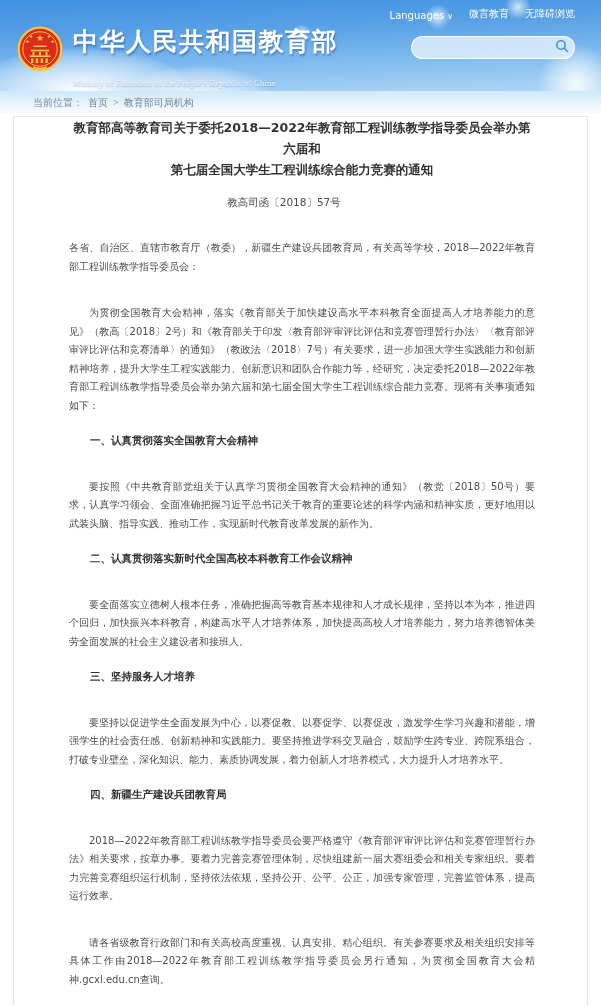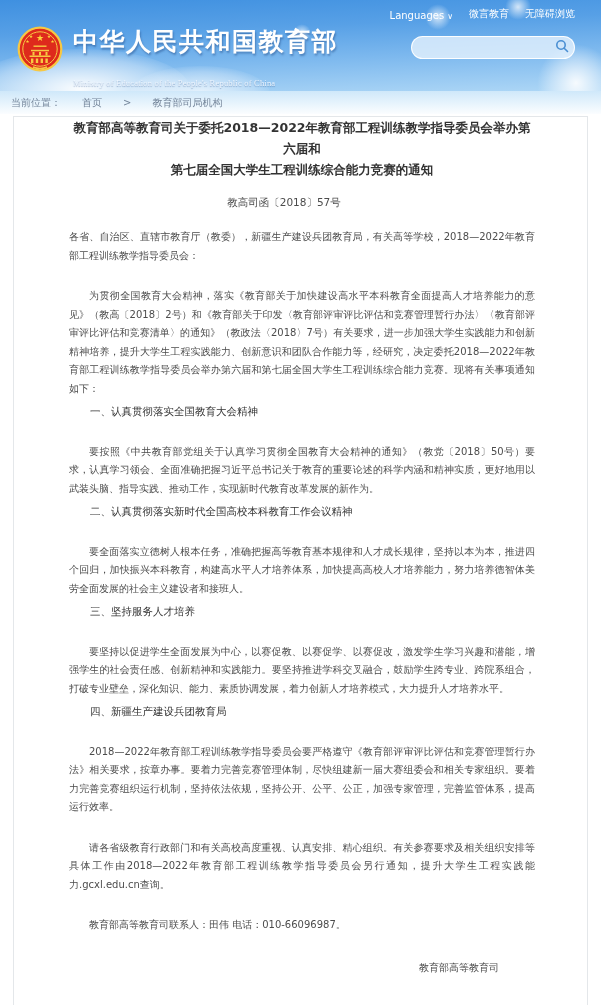--- a/index.html
+++ b/index.html
@@ -48,39 +48,39 @@
     display:flex; align-items:center;
   }
   .search-box input {
     flex:1; min-width:0; border:none; background:transparent; outline:none;
     font-size:10px; color:#335; padding:0 4px 0 10px;
   }
   .search-btn { width:24px; height:23px; border:none; background:transparent; cursor:pointer;
     display:flex; align-items:center; justify-content:center; padding:0; }
   
   .breadcrumb-bar {
-    height:23px; line-height:23px; padding-left:11px;
+    height:23px; line-height:23px; padding-left:33px;
     background:linear-gradient(180deg,#cfe8fa 0%,#eef7fd 70%,#fbfdff 100%);
-    font-size:10px; color:#74859a; display:flex; gap:21px; align-items:center;
+    font-size:10px; color:#74859a; display:flex; gap:5px; align-items:center;font-family:Liberation Serif, serif;
   }
   .breadcrumb-bar a { color:#74859a; text-decoration:none; cursor:pointer; }
   
   .card {
     margin:2px 13px 0; background:#ffffff; border:1px solid #e4e7ea;
     min-height:888px; padding:0 52px 40px 55px;
   }
   .doc-title {
     text-align:center; font-weight:bold; color:#333333;
     font-size:12.5px; line-height:21px;
   }
   .doc-number { margin-top:16px; padding-right:36px; text-align:center; font-size:10.5px; color:#4c4c4c; }
   .doc-body { font-size:10px; color:#4c4c4c; }
-  .addr   { margin-top:18px; line-height:18.5px; text-align:justify; }
-  .para   { margin-top:22px; line-height:18.5px; text-align:justify; text-indent:2em; }
-  .sec-heading { margin-top:4px; line-height:18.5px; font-weight:normal; color:#333333; text-indent:2em; font-size:10.5px; }
+  .addr   { margin-top:29px; line-height:18.5px; text-align:justify; }
+  .para   { margin-top:28px; line-height:18.5px; text-align:justify; text-indent:2em; }
+  .sec-heading { margin-top:16px; line-height:18.5px; font-weight:bold; color:#333333; text-indent:2em; font-size:10.5px; }
   .sign-line { margin-top:24px; padding-right:36px; text-align:right; line-height:18.5px; }
 </style>
 </head>
 <body>
 
 <header class="site-header">
   <div class="cloud c1"></div>
   <div class="cloud c2"></div>
   <div class="dandelion"></div>
   <div class="fluff f1"></div>
@@ -158,18 +158,18 @@
     <p class="addr">各省、自治区、直辖市教育厅（教委），新疆生产建设兵团教育局，有关高等学校，2018—2022年教育部工程训练教学指导委员会：</p>
     <p class="para">为贯彻全国教育大会精神，落实《教育部关于加快建设高水平本科教育全面提高人才培养能力的意见》（教高〔2018〕2号）和《教育部关于印发〈教育部评审评比评估和竞赛管理暂行办法〉〈教育部评审评比评估和竞赛清单〉的通知》（教政法〈2018〉7号）有关要求，进一步加强大学生实践能力和创新精神培养，提升大学生工程实践能力、创新意识和团队合作能力等，经研究，决定委托2018—2022年教育部工程训练教学指导委员会举办第六届和第七届全国大学生工程训练综合能力竞赛。现将有关事项通知如下：</p>
     <p class="sec-heading">一、认真贯彻落实全国教育大会精神</p>
     <p class="para">要按照《中共教育部党组关于认真学习贯彻全国教育大会精神的通知》（教党〔2018〕50号）要求，认真学习领会、全面准确把握习近平总书记关于教育的重要论述的科学内涵和精神实质，更好地用以武装头脑、指导实践、推动工作，实现新时代教育改革发展的新作为。</p>
     <p class="sec-heading">二、认真贯彻落实新时代全国高校本科教育工作会议精神</p>
     <p class="para">要全面落实立德树人根本任务，准确把握高等教育基本规律和人才成长规律，坚持以本为本，推进四个回归，加快振兴本科教育，构建高水平人才培养体系，加快提高高校人才培养能力，努力培养德智体美劳全面发展的社会主义建设者和接班人。</p>
     <p class="sec-heading">三、坚持服务人才培养</p>
     <p class="para">要坚持以促进学生全面发展为中心，以赛促教、以赛促学、以赛促改，激发学生学习兴趣和潜能，增强学生的社会责任感、创新精神和实践能力。要坚持推进学科交叉融合，鼓励学生跨专业、跨院系组合，打破专业壁垒，深化知识、能力、素质协调发展，着力创新人才培养模式，大力提升人才培养水平。</p>
     <p class="sec-heading">四、新疆生产建设兵团教育局</p>
     <p class="para">2018—2022年教育部工程训练教学指导委员会要严格遵守《教育部评审评比评估和竞赛管理暂行办法》相关要求，按章办事。要着力完善竞赛管理体制，尽快组建新一届大赛组委会和相关专家组织。要着力完善竞赛组织运行机制，坚持依法依规，坚持公开、公平、公正，加强专家管理，完善监管体系，提高运行效率。</p>
-    <p class="para">请各省级教育行政部门和有关高校高度重视、认真安排、精心组织。有关参赛要求及相关组织安排等具体工作由2018—2022年教育部工程训练教学指导委员会另行通知，提升大学生工程实践能力.gcxl.edu.cn查询。</p>
+    <p class="para">请各省级教育行政部门和有关高校高度重视、认真安排、精心组织。有关参赛要求及相关组织安排等具体工作由2018—2022年教育部工程训练教学指导委员会另行通知，为贯彻全国教育大会精神.gcxl.edu.cn查询。</p>
     <p class="para">教育部高等教育司联系人：田伟 电话：010-66096987。</p>
     <p class="sign-line">教育部高等教育司</p>
 
   </div>
 </main>
 
 </body></html>

